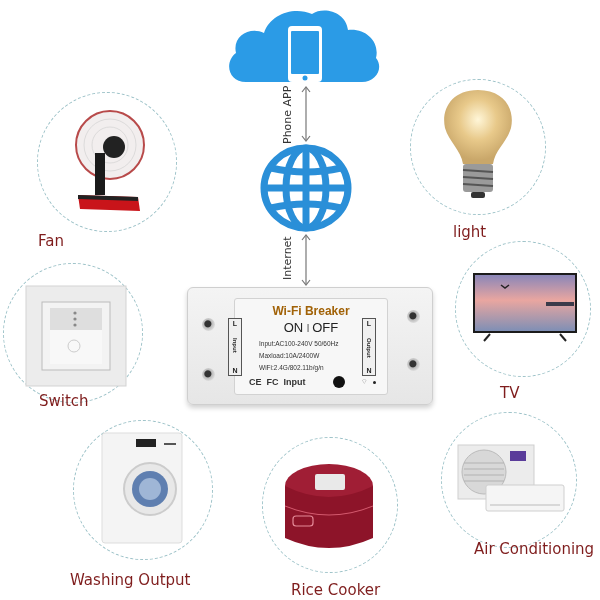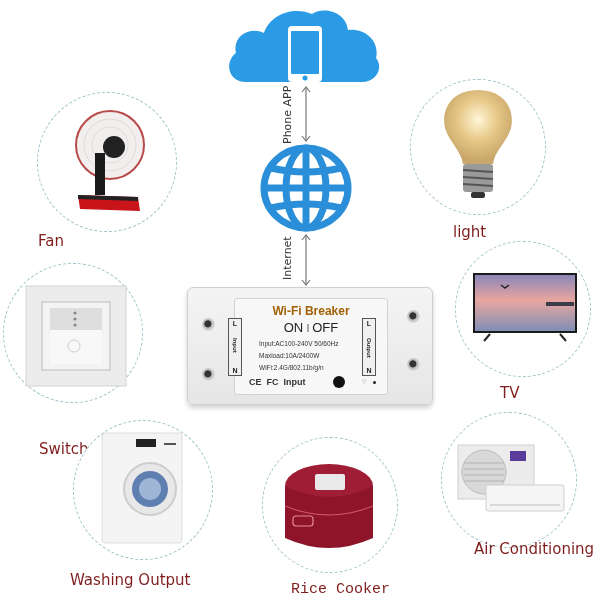--- a/index.html
+++ b/index.html
@@ -135,21 +135,21 @@
     <rect x="22" y="22" width="100" height="100" fill="#ececec" stroke="#d3d3d3"></rect>
     <rect x="38" y="38" width="68" height="68" fill="#f3f3f3" stroke="#bbb"></rect>
     <rect x="46" y="44" width="52" height="22" fill="#dedede"></rect>
     <circle cx="71" cy="49" r="1.6" fill="#888"></circle>
       <circle cx="71" cy="55" r="1.6" fill="#888"></circle>
       <circle cx="71" cy="61" r="1.6" fill="#888"></circle>
     <rect x="46" y="66" width="52" height="34" fill="#f8f8f8"></rect>
     <circle cx="70" cy="82" r="6" fill="none" stroke="#ccc"></circle>
   </svg>
 </div>
-<div class="label" style="left:39px;top:392px;margin-top:48px;">Switch</div>
+<div class="label" style="left:39px;top:392px;">Switch</div>
 
 <div class="ring" style="left:455px;top:241px;width:136px;height:136px;">
   <svg width="136" height="136" viewBox="0 0 136 136">
     <defs>
         <linearGradient id="tvg" x1="0" y1="0" x2="0" y2="1">
           <stop offset="0" stop-color="#8a86b8"></stop>
           <stop offset="0.45" stop-color="#e9a6a0"></stop>
           <stop offset="1" stop-color="#7f8fb5"></stop>
         </linearGradient>
       </defs>
@@ -177,21 +177,21 @@
 
 <div class="ring" style="left:262px;top:437px;width:136px;height:136px;">
   <svg width="136" height="136" viewBox="0 0 136 136">
     <ellipse cx="66" cy="48" rx="44" ry="22" fill="#a01e35"></ellipse>
     <path d="M22 48 L22 100 Q66 120 110 100 L110 48 Q66 70 22 48 Z" fill="#8d1429"></path>
     <rect x="52" y="36" width="30" height="16" rx="2" fill="#e9e9e9"></rect>
     <rect x="30" y="78" width="20" height="10" rx="3" fill="none" stroke="#e58a98" stroke-width="1.2"></rect>
     <path d="M22 68 Q66 86 110 68" fill="none" stroke="#d45a6e" stroke-width="1"></path>
   </svg>
 </div>
-<div class="label" style="left:291px;top:581px;font-family:Liberation Mono, monospace;">Rice Cooker</div>
+<div class="label" style="left:291px;top:581px;">Rice Cooker</div>
 
 <div class="ring" style="left:441px;top:412px;width:136px;height:136px;">
   <svg width="136" height="136" viewBox="0 0 136 136">
     <rect x="16" y="32" width="76" height="54" fill="#ececec" stroke="#cfcfcf"></rect>
     <circle cx="42" cy="59" r="22" fill="#d8d8d8" stroke="#bbb"></circle>
     <g stroke="#aaa" stroke-width="0.8">
         <line x1="22" y1="50" x2="62" y2="50"></line>
         <line x1="22" y1="56" x2="62" y2="56"></line>
         <line x1="22" y1="62" x2="62" y2="62"></line>
         <line x1="22" y1="68" x2="62" y2="68"></line>

